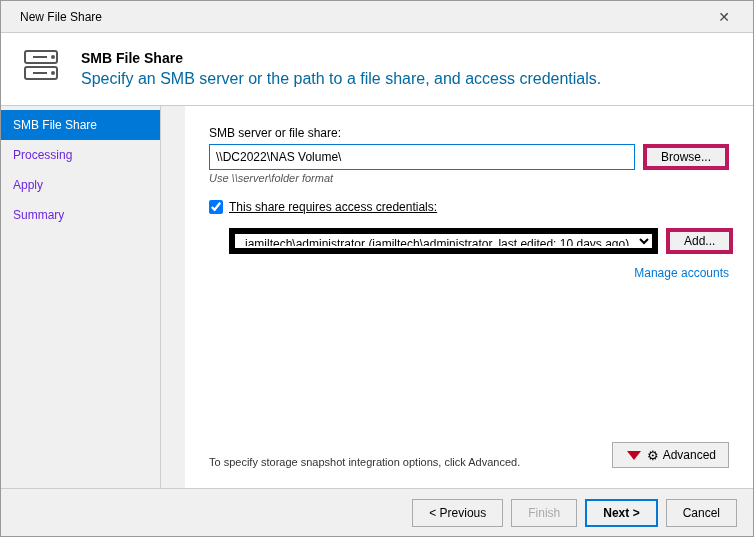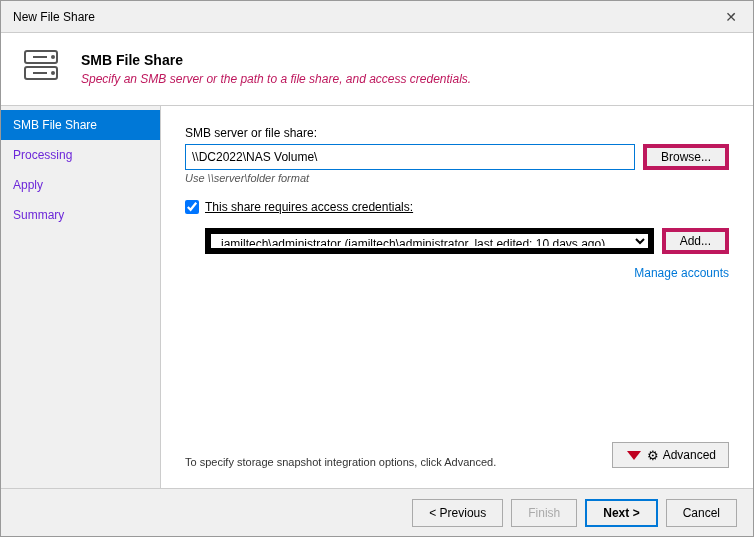--- a/index.html
+++ b/index.html
@@ -17,21 +17,21 @@
       height: 537px;
       background: #f0f0f0;
       border: 1px solid #999;
       box-shadow: 2px 2px 10px rgba(0,0,0,0.4);
       display: flex;
       flex-direction: column;
     }
     .title-bar {
       background: #f0f0f0;
       border-bottom: 1px solid #ccc;
-      padding: 8px 12px;
+      padding: 8px 19px;
       display: flex;
       align-items: center;
       justify-content: space-between;
       height: 32px;
     }
     .title-bar-text {
       font-size: 12px;
       color: #000;
     }
     .close-btn {
@@ -65,23 +65,22 @@
     .header-icon svg {
       width: 44px;
       height: 44px;
     }
     .header-text h2 {
       font-size: 14px;
       font-weight: 600;
       margin-bottom: 4px;
     }
     .header-text p {
-      font-size: 12px;
-      color: #be185d;
-      font-style: italic;
+      font-size: 16px;
+      color: #0369a1;
     }
     .body {
       display: flex;
       flex: 1;
       overflow: hidden;
     }
     .sidebar {
       width: 160px;
       background: #f0f0f0;
       border-right: 1px solid #ccc;
@@ -98,20 +97,21 @@
       color: white;
     }
     .main-content {
       flex: 1;
       background: white;
       padding: 20px 24px;
       display: flex;
       flex-direction: column;
       gap: 10px;
       overflow: auto;
+      margin-left: 24px;
     }
     .field-label {
       font-size: 12px;
       margin-bottom: 4px;
       color: #000;
     }
     .input-row {
       display: flex;
       gap: 8px;
       align-items: center;

